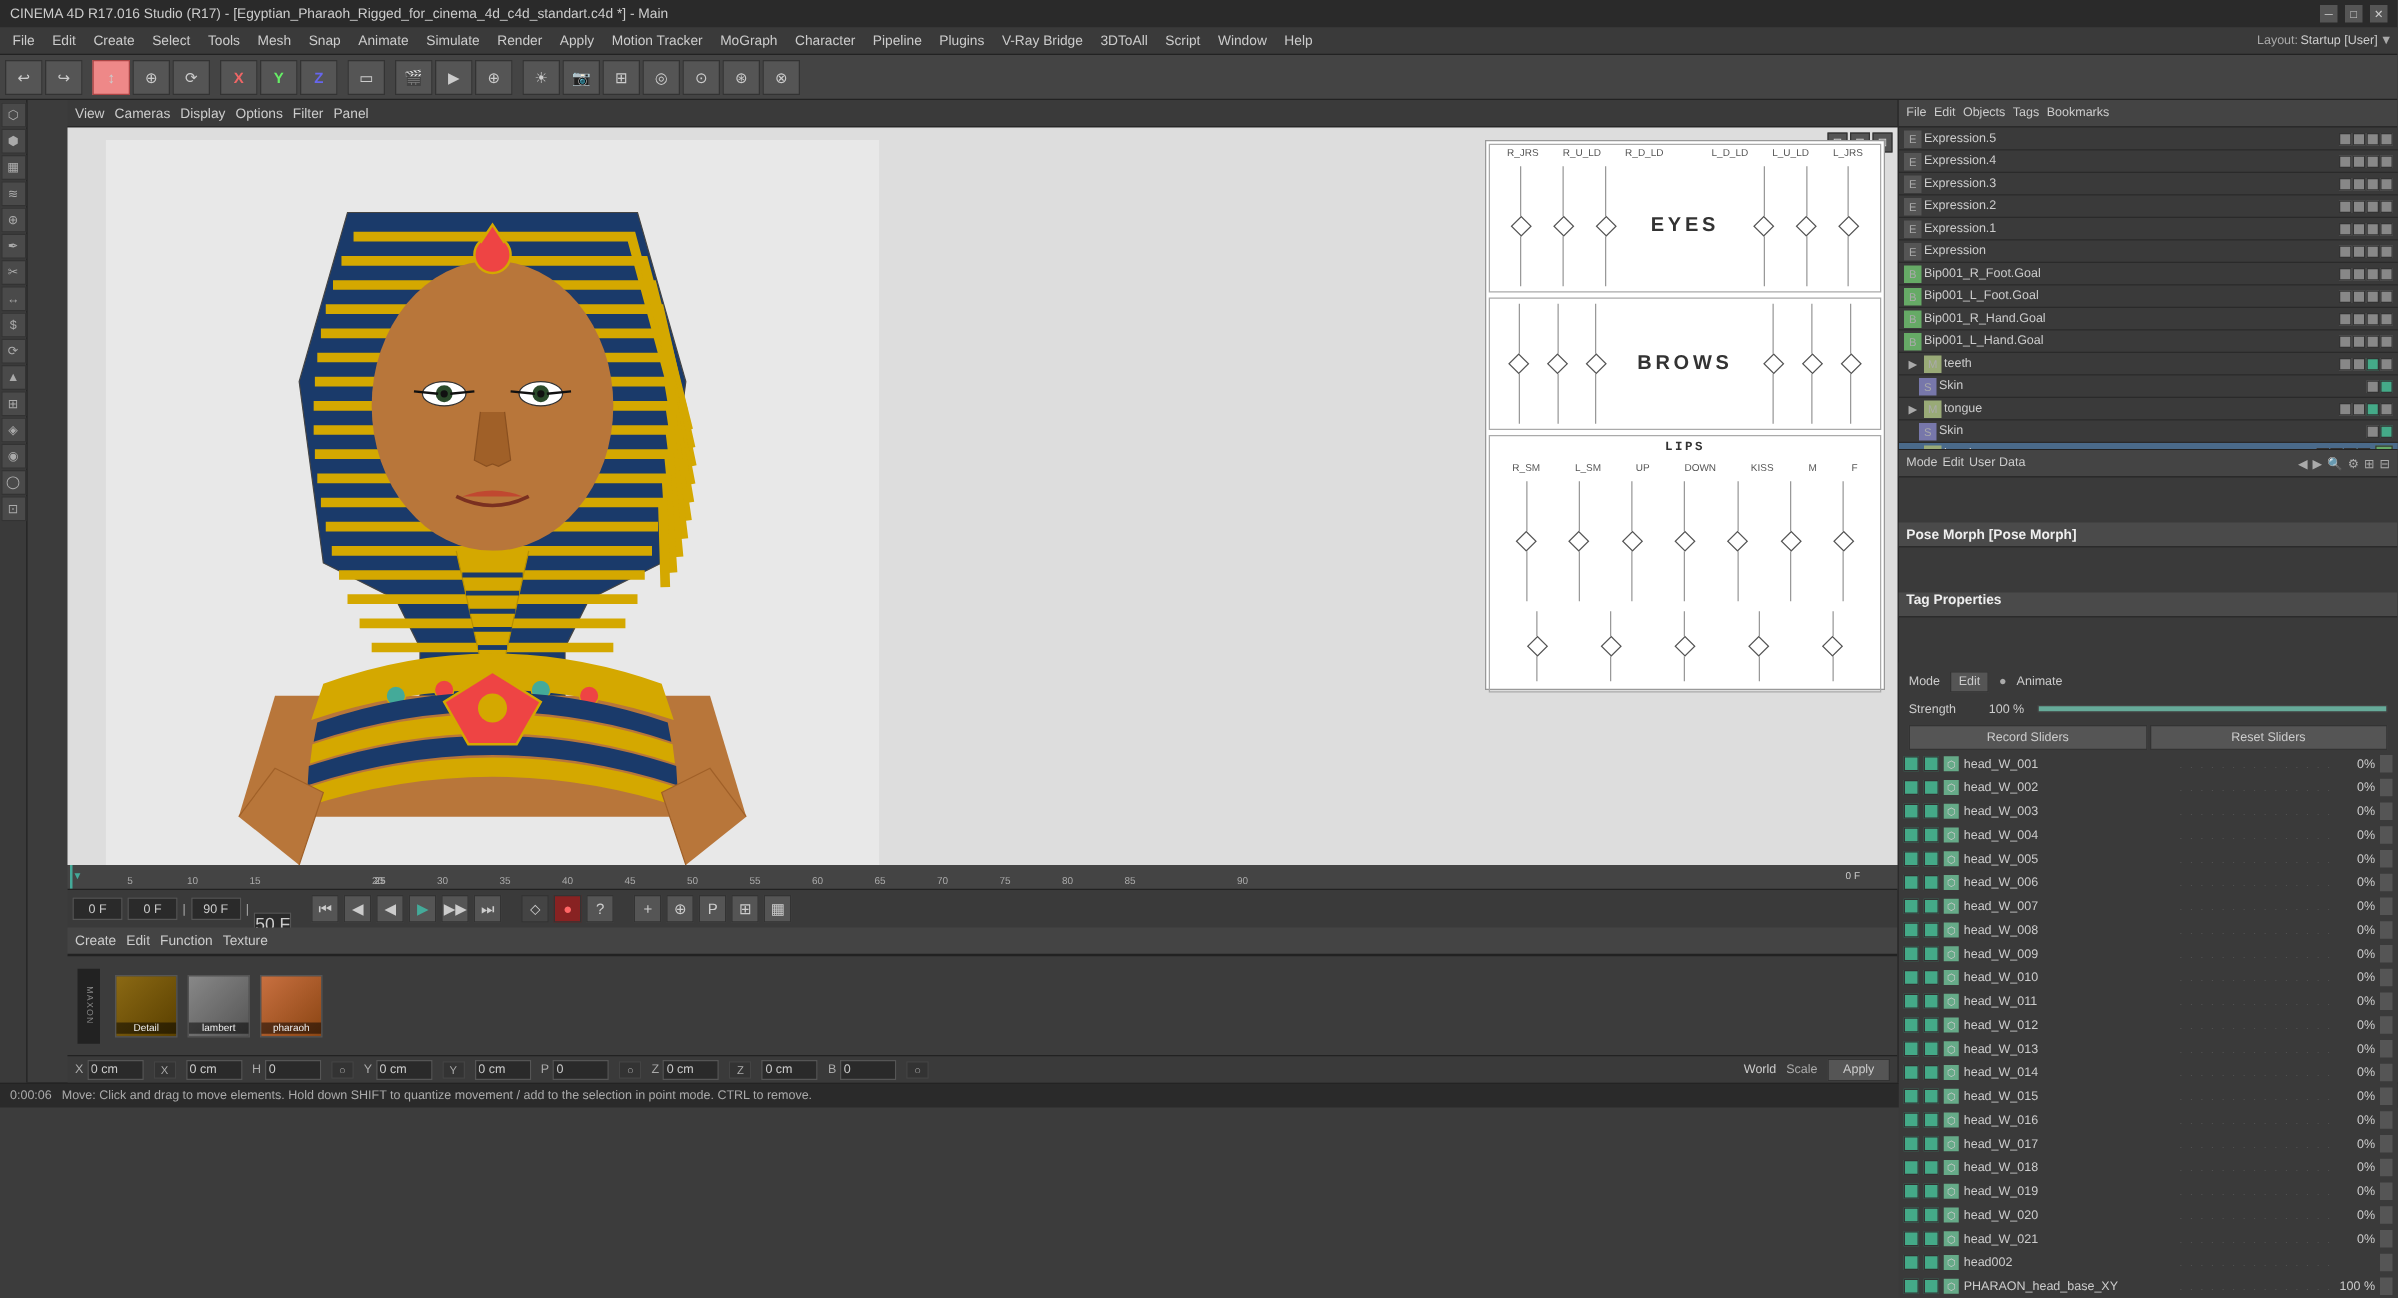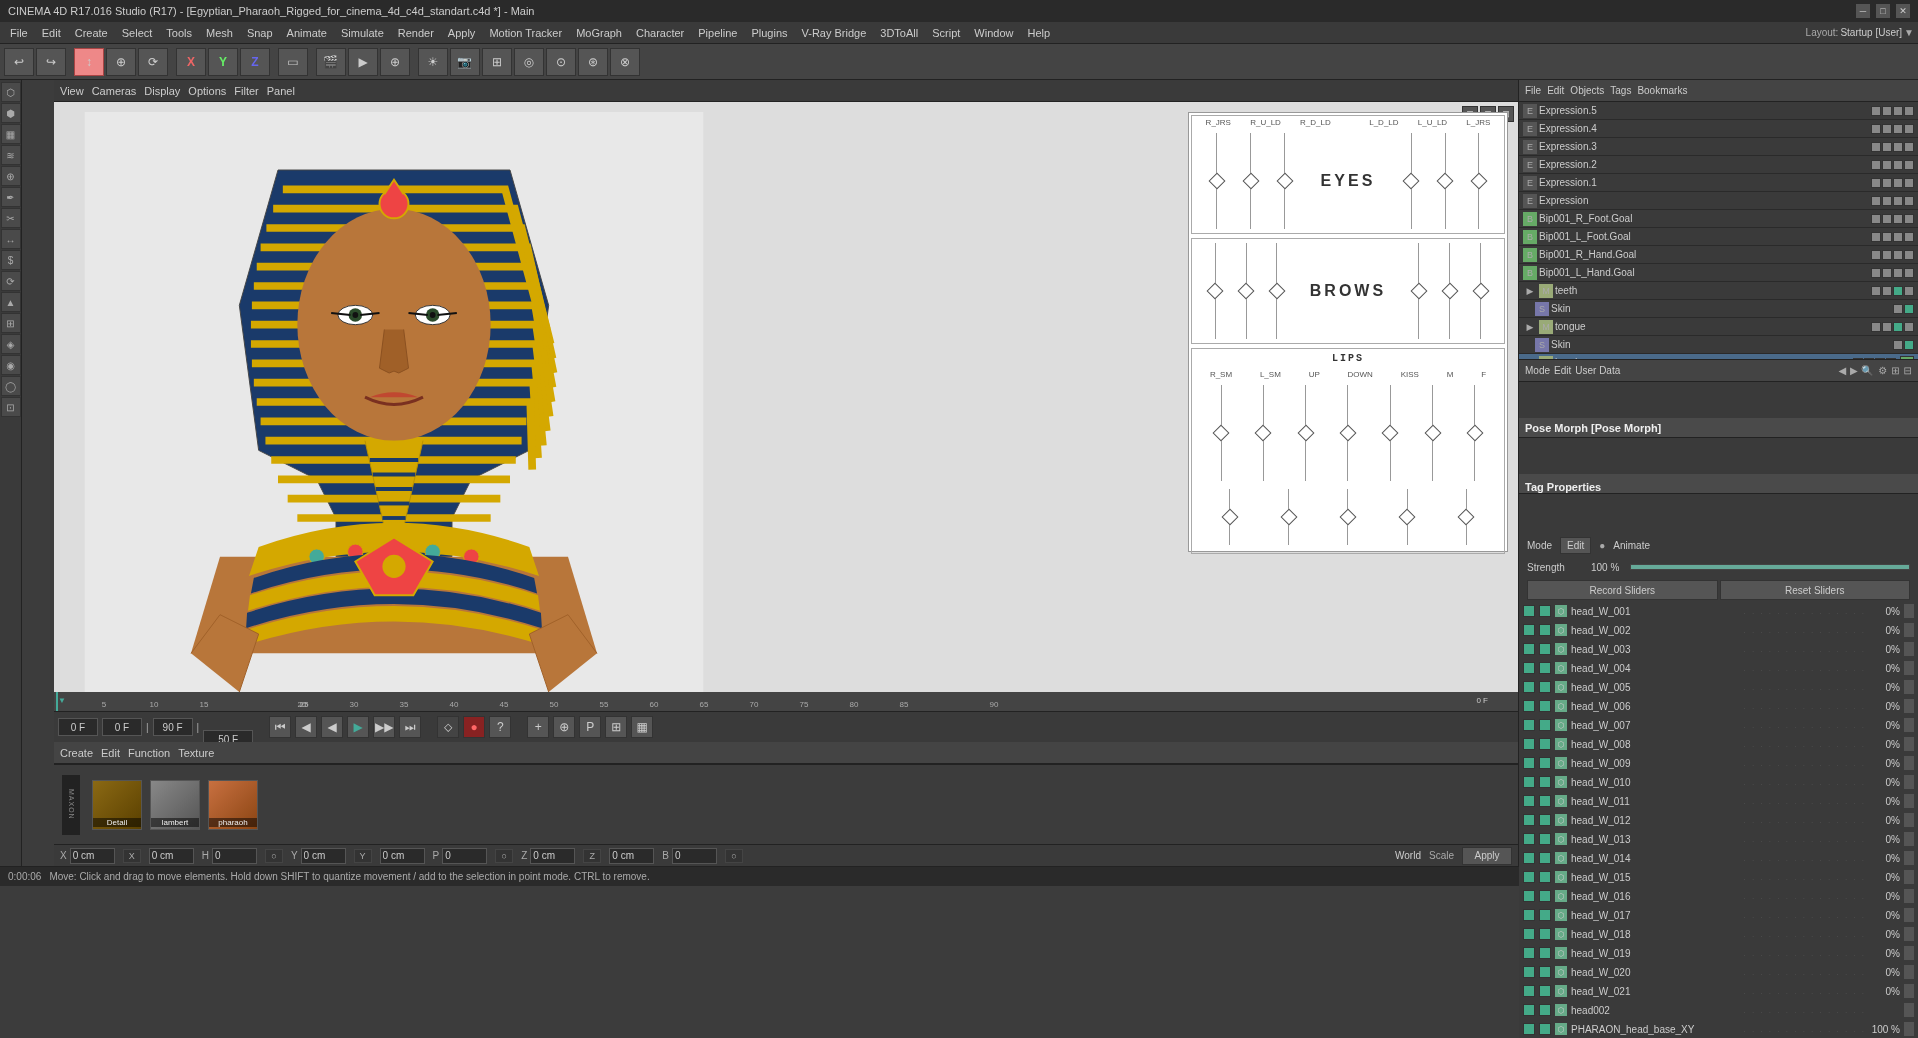--- a/index.html
+++ b/index.html
@@ -858,21 +858,21 @@
       <span class="timeline-label" style="left:900px;margin-left:40px;">90</span>
       <span style="font-size:8px;color:#ccc;position:absolute;right:30px;top:4px;">0 F</span>
     </div>
 
     <div id="transport-bar">
       <input class="frame-input" value="0 F" readonly="" style="">
       <div style="width:40px;height:18px;background:#2a2a2a;border:1px solid #555;display:flex;align-items:center;justify-content:center;font-size:10px;color:#ccc;">0 F</div>
       <span style="color:#aaa;font-size:10px;">|</span>
       <input class="frame-input" value="90 F" readonly="" style="width: 40px;">
       <span style="color:#aaa;font-size:10px;">|</span>
-      <div style="width:50px;height:18px;background:#2a2a2a;border:1px solid #555;display:flex;align-items:center;justify-content:center;font-size:10px;color:#ccc;margin-top:24px;">50 F</div>
+      <div style="width:30px;height:18px;background:#2a2a2a;border:1px solid #555;display:flex;align-items:center;justify-content:center;font-size:14px;color:#ccc;margin-top:24px;">50 F</div>
       <div class="transport-separator"></div>
       <button class="transport-btn">⏮</button>
       <button class="transport-btn">◀</button>
       <button class="transport-btn">◀</button>
       <button class="transport-btn" style="color:#4a9;">▶</button>
       <button class="transport-btn">▶▶</button>
       <button class="transport-btn">⏭</button>
       <div class="transport-separator"></div>
       <button class="transport-btn" style="background:#444;">⬦</button>
       <button class="transport-btn" style="background:#822; color:#f66;">●</button>
@@ -1138,21 +1138,21 @@
         <span style="font-size:10px;color:#aaa;cursor:pointer;">⚙</span>
         <span style="font-size:10px;color:#aaa;cursor:pointer;">⊞</span>
         <span style="font-size:10px;color:#aaa;cursor:pointer;">⊟</span>
       </div>
 
       <div style="height:20px;background:#4a4a4a;display:flex;align-items:center;padding:0 6px;font-size:11px;font-weight:bold;color:#eee;border-bottom:1px solid #222;">
         <span>Pose Morph [Pose Morph]</span>
       </div>
 
 
-      <div style="height:20px;background:#4a4a4a;display:flex;align-items:flex-end;padding:0 6px;font-size:11px;font-weight:bold;color:#eee;border-bottom:1px solid #222;">
+      <div style="height:20px;background:#4a4a4a;display:flex;align-items:flex-start;padding:0 6px;font-size:11px;font-weight:bold;color:#eee;border-bottom:1px solid #222;">
         <span>Tag Properties</span>
       </div>
 
       <div id="attr-content">
 
         <div class="attr-mode-row">
           <span class="attr-mode-label">Mode</span>
           <button style="padding:2px 6px;background:#555;border:1px solid #333;color:#ccc;font-size:10px;cursor:pointer;">Edit</button>
           <span style="font-size:10px;color:#aaa;">●</span>
           <span style="font-size:10px;color:#ccc;">Animate</span>

